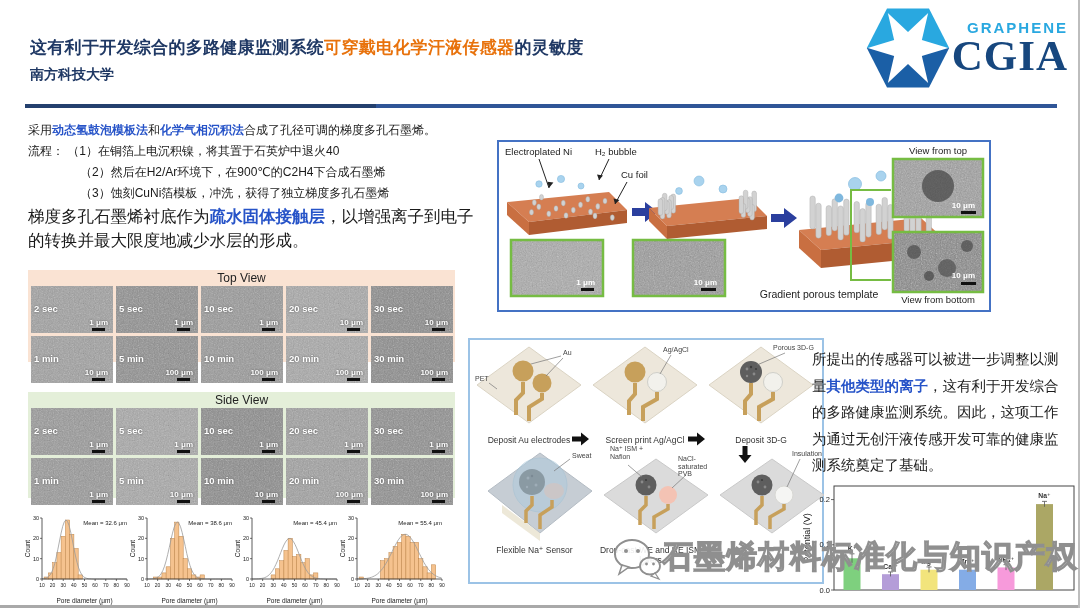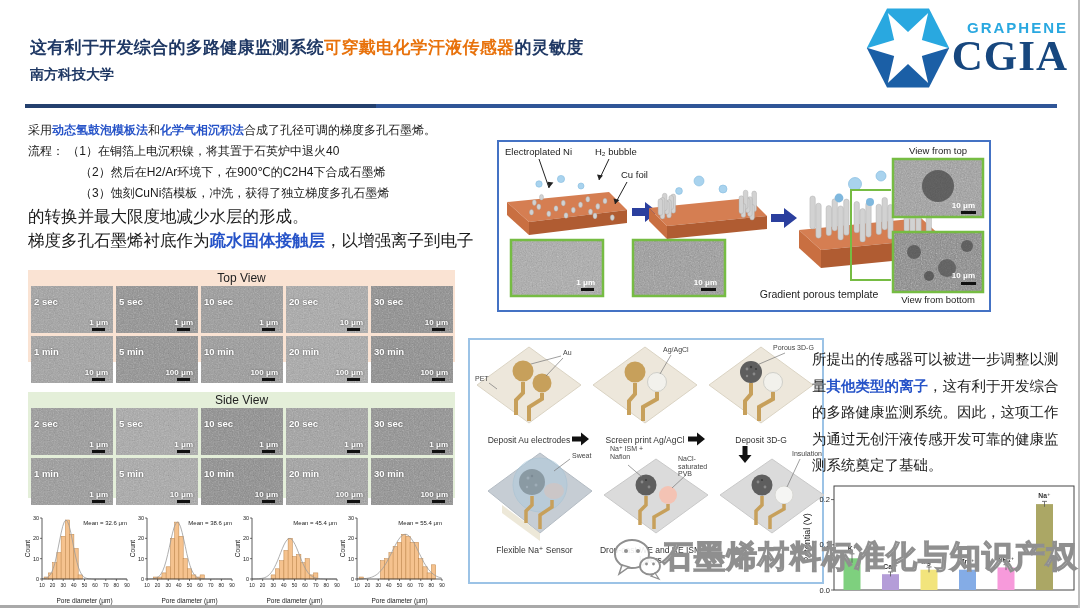--- a/index.html
+++ b/index.html
@@ -27,21 +27,21 @@
   .tplbox{position:absolute;left:497px;top:140px;width:490px;height:168px;border:2px solid #4472C4;background:#fff;}
   .fabbox{position:absolute;left:468px;top:338px;width:352px;height:242px;border:2px solid #9CC3E6;background:#fff;}
   
   .sempanel{position:absolute;left:28px;width:427px;}
   .sempanel.top{top:270px;height:92px;background:#FAE3D3;}
   .sempanel.side{top:392px;height:106px;background:#E4EFD9;}
   .semtitle{font-size:12px;color:#222;text-align:center;padding-top:1px;height:15px;}
   .tilegrid{display:grid;grid-template-columns:repeat(5,82px);gap:3px;padding:0 3px;}
   .tile{position:relative;width:82px;height:47px;overflow:hidden;background:#949494;}
   .tile svg{position:absolute;left:0;top:0;}
-  .tl{position:absolute;left:3px;top:10px;font-size:9.5px;font-weight:700;color:#fff;text-shadow:0 0 2px #555;}
+  .tl{position:absolute;left:3px;top:17px;font-size:9.5px;font-weight:700;color:#fff;text-shadow:0 0 2px #555;}
   .ts{position:absolute;right:5px;bottom:6px;font-size:8px;font-weight:700;color:#fff;text-shadow:0 0 2px #444;}
   .tb{position:absolute;right:8px;bottom:2px;width:13px;height:3px;background:#111;}
   
   .hist{position:absolute;top:510px;background:#fff;}
   
   .fabgrid{display:grid;grid-template-columns:repeat(3,116px);padding:1px 0 0 1px;}
   .fabcell{position:relative;height:104px;}
   .fabcell.b{height:116px;margin-left:11px;}
   .fabcap{font-size:8.5px;color:#333;text-align:center;line-height:10px;margin-top:-6px;}
   .fablabel{position:absolute;font-size:7px;color:#444;line-height:7.5px;}
@@ -84,22 +84,22 @@
       <span class="logo-graphene">GRAPHENE</span>
       <span class="logo-cgia">CGIA</span>
     </div>
   </div>
 
   <div class="intro">
     <div class="l"><span>采用</span><span class="bluetxt">动态氢鼓泡模板法</span><span>和</span><span class="bluetxt">化学气相沉积法</span><span>合成了孔径可调的梯度多孔石墨烯。</span></div>
     <div class="l">流程： （1）在铜箔上电沉积镍，将其置于石英炉中退火40</div>
     <div class="l ind">（2）然后在H2/Ar环境下，在900℃的C2H4下合成石墨烯</div>
     <div class="l ind">（3）蚀刻CuNi箔模板，冲洗，获得了独立梯度多孔石墨烯</div>
+    <div class="big"><span>梯度多孔石墨烯衬底作为</span><span class="bluetxt">疏水固体接触层</span><span>，以增强离子到电子</span></div>
     <div class="big">的转换并最大限度地减少水层的形成。</div>
-    <div class="big"><span>梯度多孔石墨烯衬底作为</span><span class="bluetxt">疏水固体接触层</span><span>，以增强离子到电子</span></div>
   </div>
 
   <div class="tplbox">
     <svg width="486" height="164" viewBox="0 0 486 164">
 
       <polygon points="8,60 110,50 128,68 30,80" fill="#D57E52"></polygon>
       <polygon points="30,80 128,68 128,81 30,93" fill="#B05C32"></polygon>
       <polygon points="8,60 30,80 30,93 8,73" fill="#C96F41"></polygon>
       <g id="dots1">
           <ellipse cx="39.8" cy="64.8" rx="2" ry="2.8" fill="#D2D2D2" stroke="#A6A6A6" stroke-width="0.4"></ellipse>

